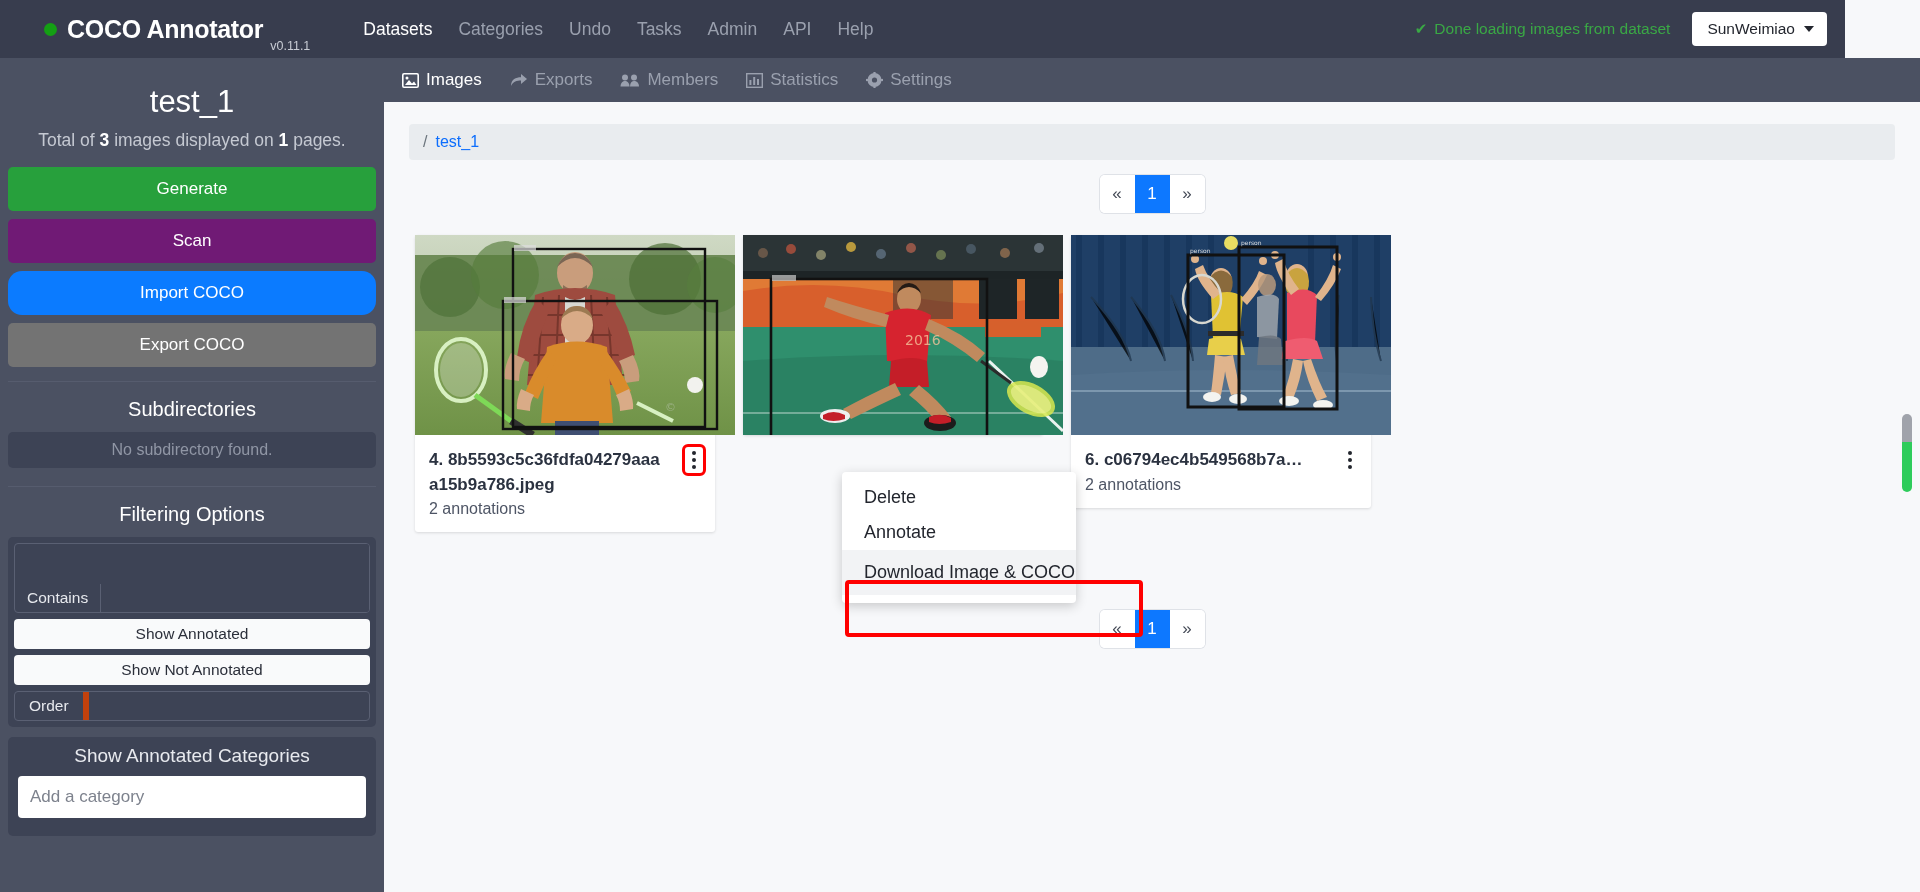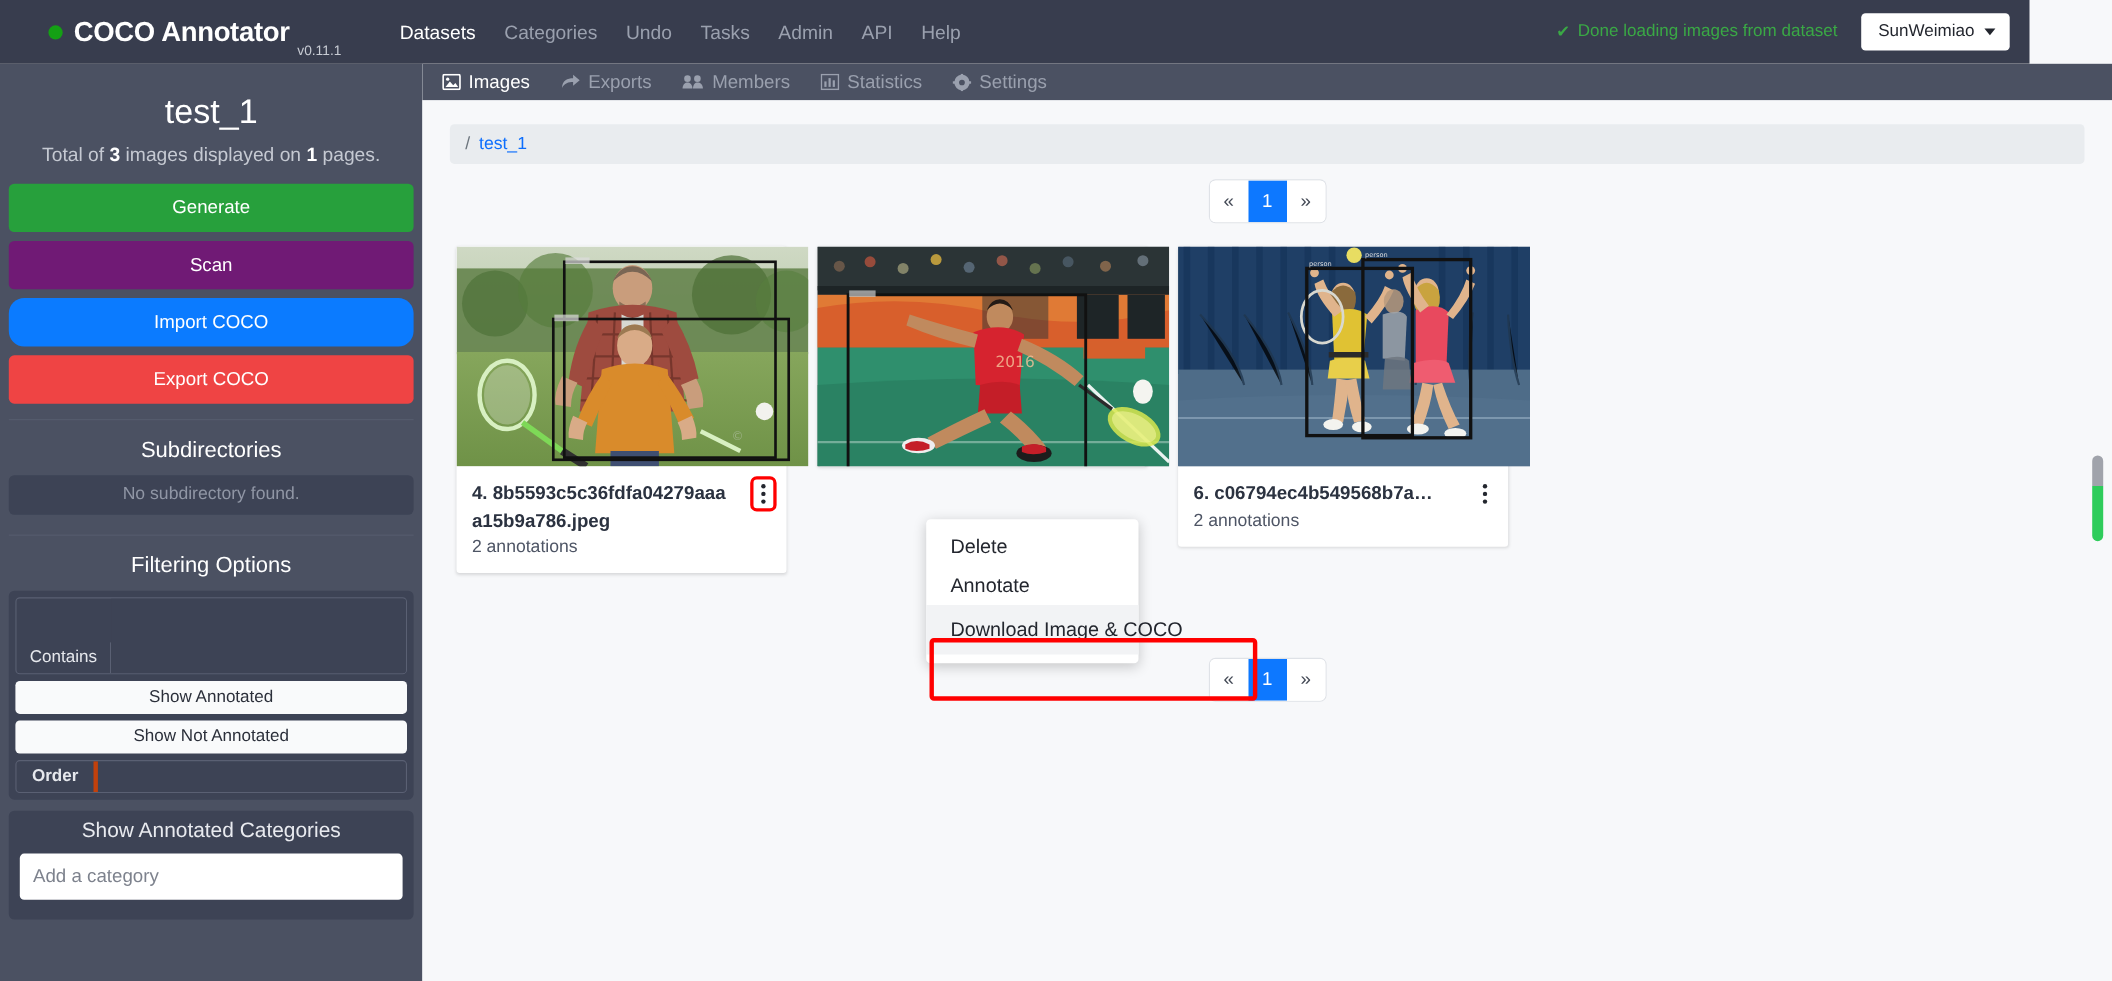--- a/index.html
+++ b/index.html
@@ -79,21 +79,21 @@
   .sb-btn {
     display: block; width: 100%; border: none; border-radius: 5px;
     color: #ffffff; font-size: 17px; padding: 12px 0;
     margin-bottom: 8px; cursor: pointer;
     font-family: "Liberation Sans", sans-serif;
     text-align: center;
   }
   .sb-btn.generate { background: #27a03c; }
   .sb-btn.scan     { background: #701a75; }
   .sb-btn.import   { background: #0b7bff; border-radius: 14px; }
-  .sb-btn.export   { background: #ef4444; }
+  .sb-btn.export   { background: #737373; }
 
   .sb-divider {
     border-top: 1px solid #565c6e; margin: 14px 0 0 0;
   }
   .sb-section-title {
     color: #ffffff; font-size: 20px; text-align: center;
     margin: 16px 0 11px 0; font-weight: normal;
   }
   .sb-empty {
     background: #3d4355; color: #9096a5; font-size: 16px;
@@ -121,21 +121,21 @@
     border-radius: 4px; color: #2b2f3a; font-size: 15.5px;
     padding: 6px 0; margin-bottom: 6px; cursor: pointer;
     font-family: "Liberation Sans", sans-serif;
   }
   .order-row {
     display: flex; border: 1px solid #5a6073; border-radius: 4px;
     overflow: hidden; background: #3d4355;
   }
   .order-label {
     color: #e6e8ed; font-size: 15.5px; padding: 5px 14px;
-    border-right: 4px solid #c2410c; white-space: nowrap; font-weight: bold;
+    border-right: 6px solid #c2410c; white-space: nowrap;
   }
   .order-select {
     flex: 1; background: #3d4355; border: none; outline: none;
     color: #ffffff; font-size: 15.5px; padding: 5px 8px;
     font-family: "Liberation Sans", sans-serif;
     -webkit-appearance: none; appearance: none;
   }
   .order-wrap { flex: 1; position: relative; display: flex; }
   .order-chevron {
     position: absolute; right: 10px; top: 50%;
@@ -158,21 +158,21 @@
   }
   .cat-input::placeholder { color: #7d828d; }
 
   
   .main {
     position: absolute; top: 58px; left: 384px;
     width: 1536px; height: 834px;
     background: #f7f8fa;
   }
   .tabbar {
-    height: 33px; background: #4b5162;
+    height: 44px; background: #4b5162;
     display: flex; align-items: center; padding-left: 18px;
   }
   .tab {
     display: flex; align-items: center; color: #9aa0ae;
     font-size: 17px; margin-right: 28px; cursor: pointer;
     white-space: nowrap;
   }
   .tab.active { color: #ffffff; }
   .tab .ticon { margin-right: 7px; display: inline-flex; }
 
@@ -234,21 +234,21 @@
   }
   .kebab.highlight {
     outline: 3px solid #ff0000; border-radius: 3px;
     background: #ffffff;
   }
 
   
   .dropdown {
     position: absolute; z-index: 40;
     left: 842px; top: 472px;
-    width: 193px;
+    width: 234px;
     background: #ffffff;
     border-radius: 4px;
     box-shadow: 0 3px 12px rgba(0,0,0,.2);
     padding: 8px 0;
   }
   .dd-item {
     font-size: 18px; color: #23262e;
     padding: 7px 22px; cursor: pointer;
     white-space: nowrap;
   }

